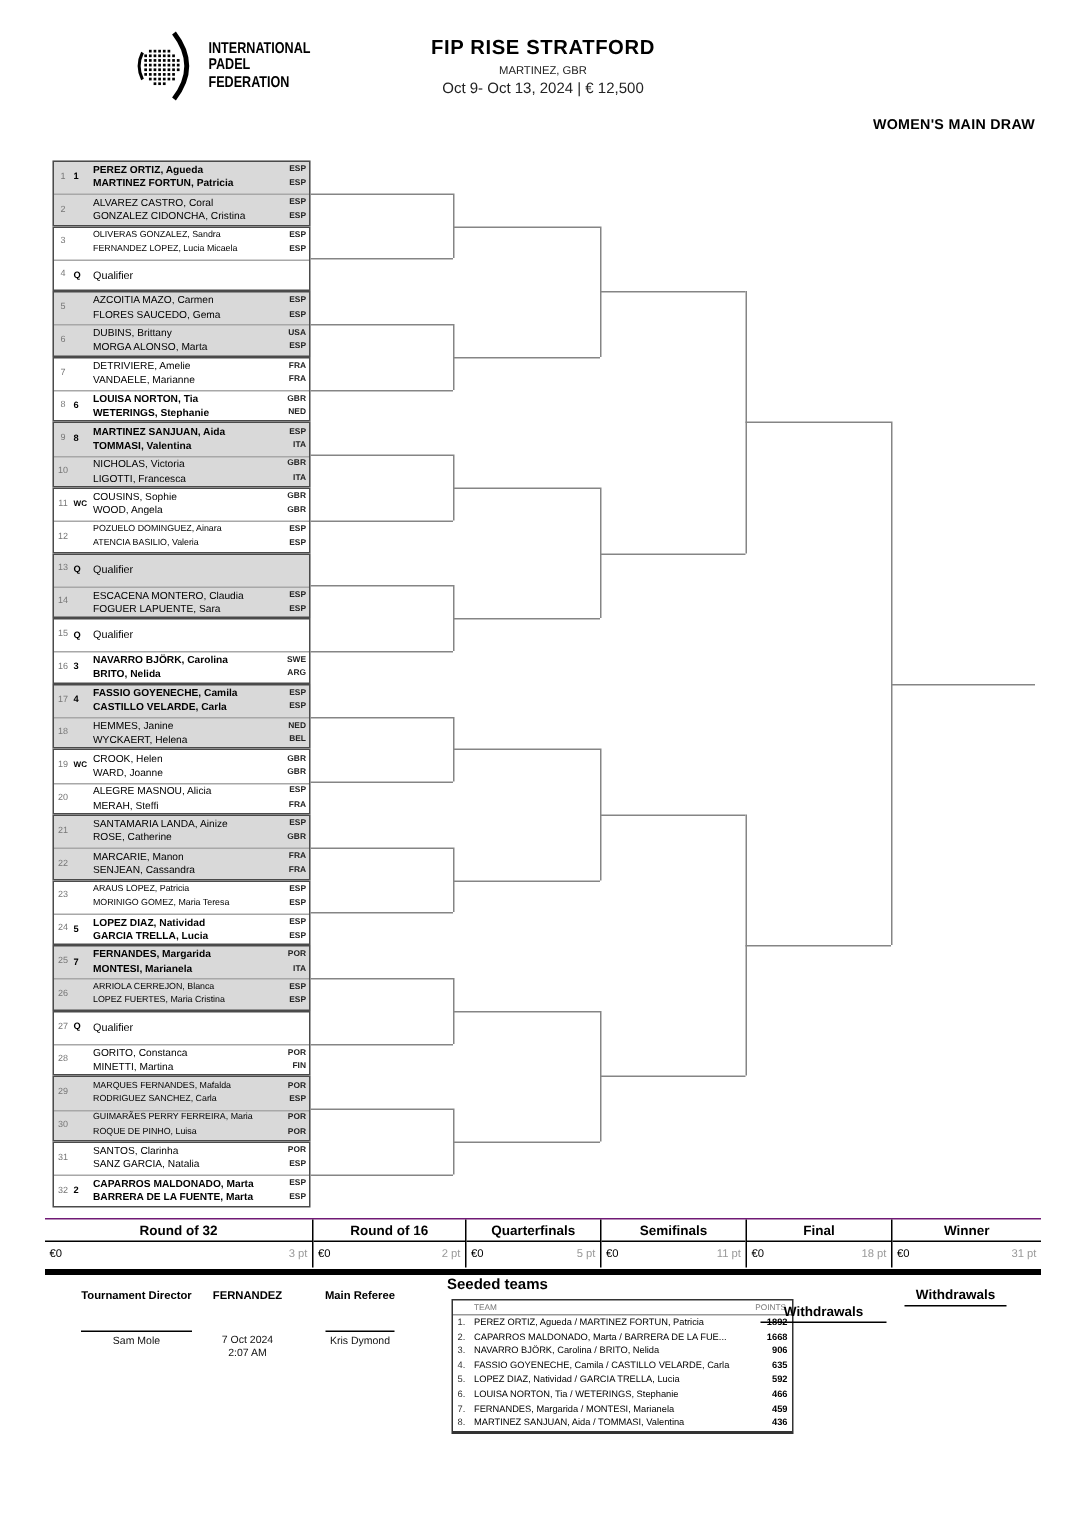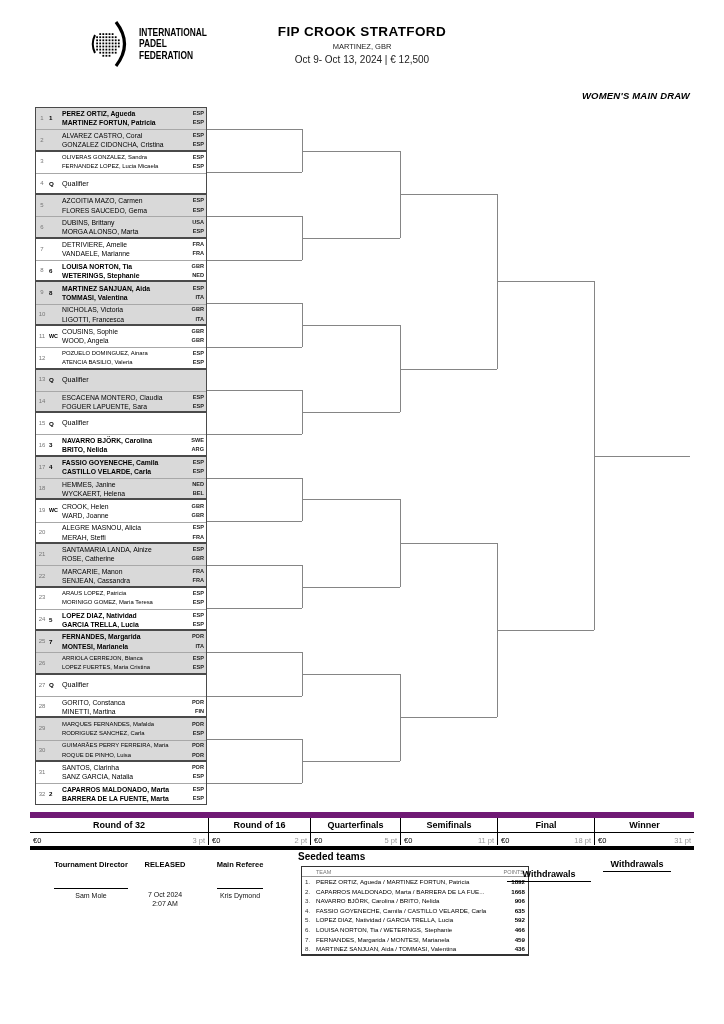--- a/index.html
+++ b/index.html
@@ -8,42 +8,42 @@
     font-family:"Liberation Sans", sans-serif;color:#000;overflow:hidden;
   }
   .abs{position:absolute;}
 
   
   .logo-wrap{position:absolute;left:88px;top:20px;display:flex;gap:5px;align-items:center;}
   .logo-text{font-weight:bold;font-size:10.5px;line-height:11.5px;letter-spacing:0;transform:scaleX(.8);transform-origin:left center;white-space:nowrap;}
   .title{position:absolute;left:0;right:0;top:24px;text-align:center;font-weight:bold;font-size:13.5px;letter-spacing:.4px;}
   .subtitle{position:absolute;left:0;right:0;top:42px;text-align:center;font-size:7.5px;color:#222;}
   .dates{position:absolute;left:0;right:0;top:54px;text-align:center;font-size:10px;color:#222;}
-  .draw-title{position:absolute;right:34px;top:90px;font-weight:bold;font-size:9.5px;letter-spacing:.2px;font-style:italic;}
+  .draw-title{position:absolute;right:34px;top:78px;font-weight:bold;font-size:9.5px;letter-spacing:.2px;}
 
   
   #bracket{position:absolute;left:0;top:0;width:724px;height:1024px;border-radius:26px;}
   .match{position:absolute;left:35px;width:172px;border:1px solid #4a4a4a;box-sizing:border-box;background:#fff;}
   .match.shaded{background:#d9d9d9;}
   .mdiv{position:absolute;left:0;right:0;height:1px;background:#a8a8a8;}
   .entry{position:absolute;left:35px;width:172px;display:flex;box-sizing:border-box;}
   .entry .pos{width:14px;font-size:6px;color:#777;display:flex;align-items:center;justify-content:center;}
   .entry .tag{width:13px;font-size:6.2px;font-weight:bold;display:flex;align-items:center;}
   .entry .names{flex:1;padding-top:2.2px;overflow:hidden;}
   .entry .nm{font-size:6.8px;line-height:9.3px;white-space:nowrap;}
   .entry.bold .nm{font-weight:bold;}
   .entry.small .nm{font-size:5.9px;}
   .entry .ccs{width:21px;text-align:right;padding:2.2px 3px 0 0;}
   .entry .cc{font-size:5.6px;font-weight:bold;line-height:9.3px;color:#222;}
   .entry.qual .names{display:flex;align-items:center;padding-top:0;}
   .entry.qual .nm{font-size:7.2px;}
   .bline{position:absolute;background:#858585;}
 
   
-  #rounds{position:absolute;left:30px;top:812px;width:664px;height:33px;border-top:6px solid #701a75;display:flex;box-sizing:border-box;}
+  #rounds{position:absolute;left:30px;top:812px;width:664px;height:33px;border-top:1px solid #701a75;display:flex;box-sizing:border-box;}
   .rcol{box-sizing:border-box;height:100%;}
   .rcol+.rcol{border-left:1px solid #000;}
   .rhead{height:15px;border-bottom:1px solid #000;font-weight:bold;font-size:9px;text-align:center;line-height:15px;box-sizing:border-box;}
   .rvals{display:flex;justify-content:space-between;padding:3px 3px 0 3px;font-size:7.5px;}
   .rpt{color:#999;}
   #blackbar{position:absolute;left:30px;top:846px;width:664px;height:4px;background:#000;}
 
   
   .fblock{position:absolute;text-align:center;}
   .flabel{display:inline-block;font-weight:bold;font-size:7.5px;border-bottom:1.4px solid #000;padding-bottom:19px;}
@@ -119,21 +119,21 @@
         <rect x="17.5" y="34.900000000000006" width="1.8" height="1.8"></rect>
         <rect x="20.6" y="34.900000000000006" width="1.8" height="1.8"></rect>
       </g>
   </svg>
   <div class="logo-text">
     <div>INTERNATIONAL</div>
     <div>PADEL</div>
     <div>FEDERATION</div>
   </div>
 </div>
-<div class="title">FIP CROOK STRATFORD</div>
+<div class="title">FIP RISE STRATFORD</div>
 <div class="subtitle">MARTINEZ, GBR</div>
 <div class="dates">Oct 9- Oct 13, 2024  |  € 12,500</div>
 <div class="draw-title">WOMEN'S MAIN DRAW</div>
 
 <div id="bracket">
     <div class="match shaded" style="top: 107px; height: 43.6px;">
       <div class="mdiv" style="top: 21.3px;"></div>
     </div>
     <div class="match" style="top: 150.6px; height: 43.6px;">
       <div class="mdiv" style="top: 21.3px;"></div>
@@ -636,21 +636,21 @@
       </div>
     </div>
   </div>
 <div id="blackbar"></div>
 
 <div class="fblock" style="left:35px;top:853px;width:112px;">
   <span class="flabel">Tournament Director</span>
   <div class="fval">Sam Mole</div>
 </div>
 <div class="fblock" style="left:125px;top:853px;width:80px;">
-  <span class="flabel nound">RELEASED</span>
+  <span class="flabel nound">FERNANDEZ</span>
   <div class="fval">7 Oct 2024</div>
   <div class="fval">2:07 AM</div>
 </div>
 <div class="fblock" style="left:195px;top:853px;width:90px;">
   <span class="flabel">Main Referee</span>
   <div class="fval">Kris Dymond</div>
 </div>
 
 <div class="seeded-label">Seeded teams</div>
 <div id="seeded-table">

